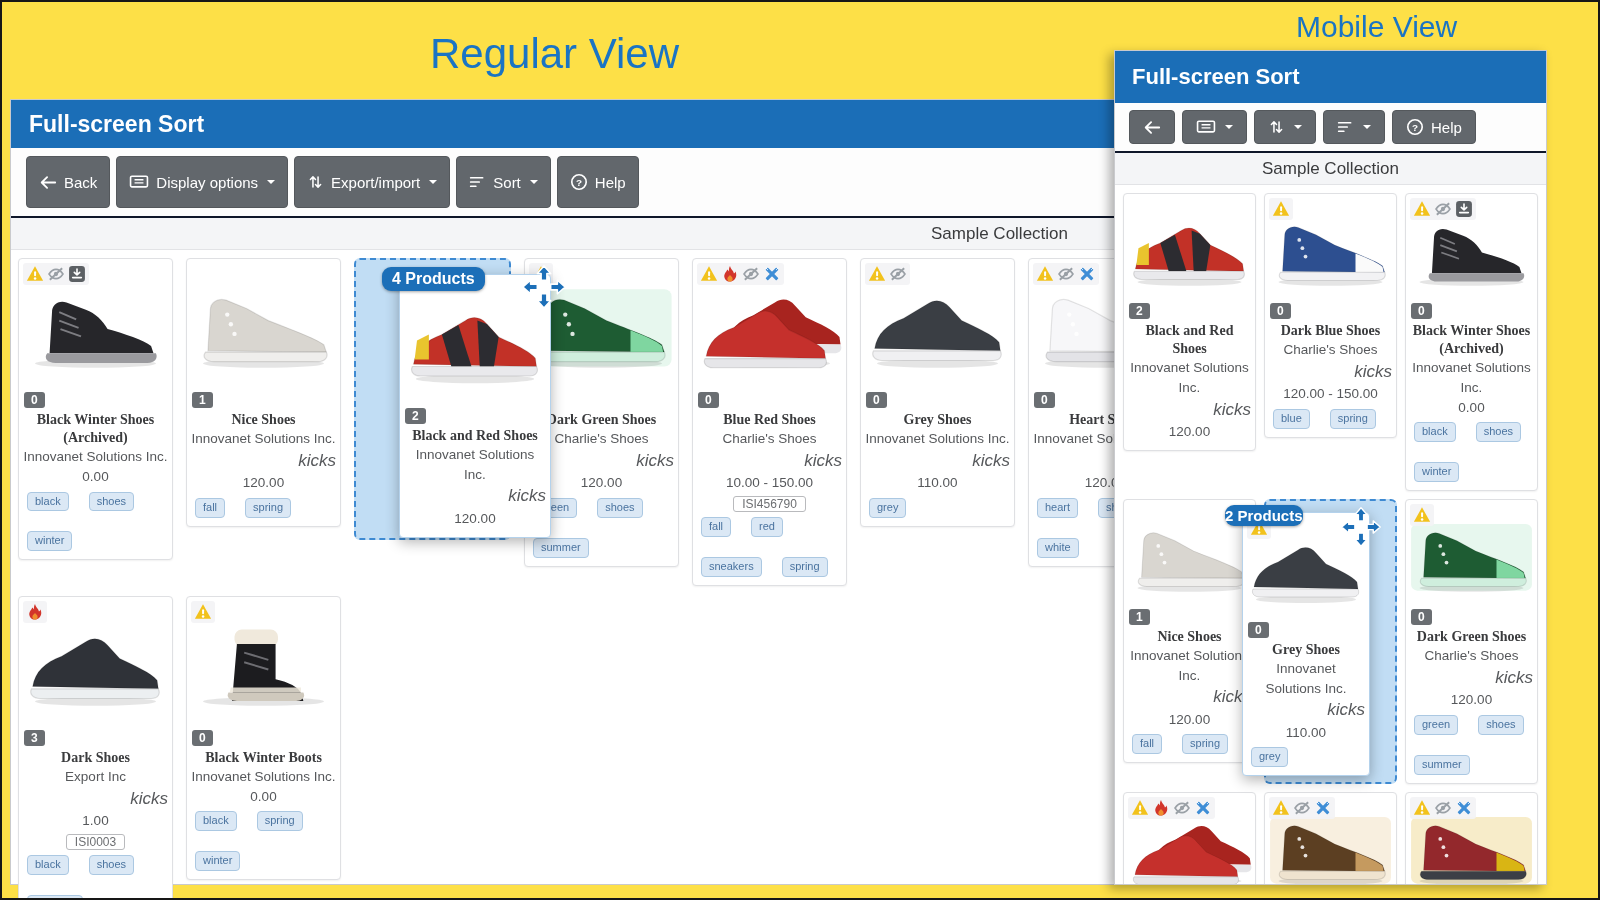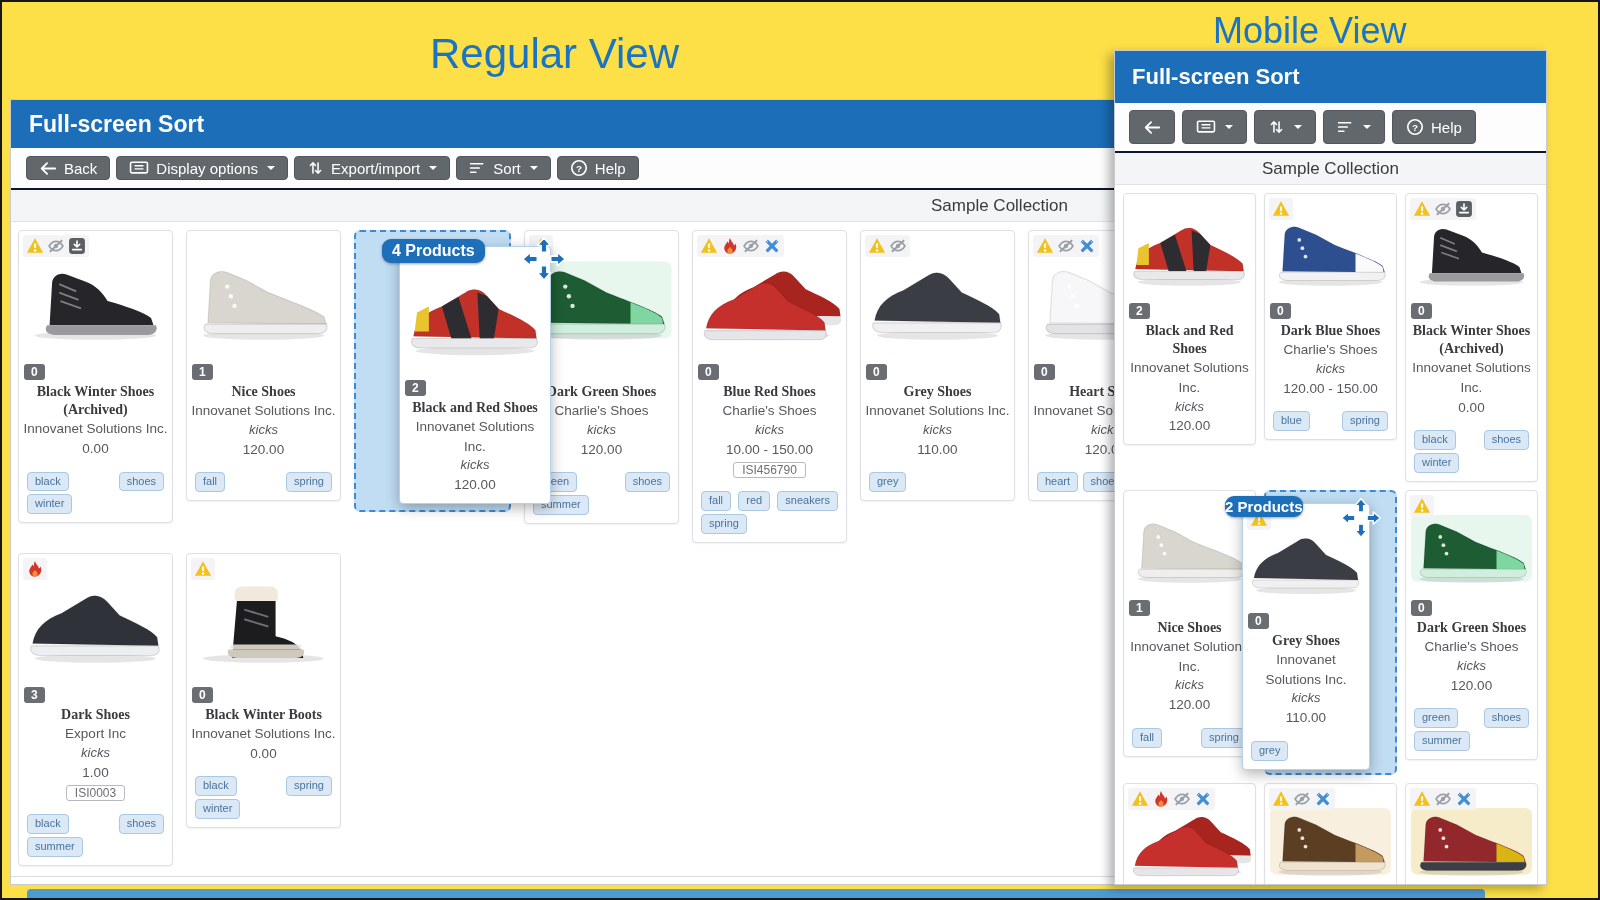--- a/index.html
+++ b/index.html
@@ -2,36 +2,36 @@
 <html><head>
 <meta charset="utf-8">
 <style>
   * { margin:0; padding:0; box-sizing:border-box; }
   body { background:#fff; font-family:"Liberation Sans", sans-serif; }
   .frame { position:relative; width:1600px; height:900px; background:#fde047;
            border:2px solid #161616; overflow:hidden; }
 
   .view-title { position:absolute; color:#1a74c4; font-weight:400; }
   .view-title.regular { left:428px; top:28px; font-size:42px; }
-  .view-title.mobile  { left:1211px; top:8px;  font-size:36px; }
+  .view-title.mobile  { left:1294px; top:8px;  font-size:30px; }
 
   
   .panel { position:absolute; background:#fff; border:1px solid #c9cacd; }
   .panel.regular { left:8px; top:97px; width:1492px; height:786px; z-index:1; }
   .panel.mobile  { left:1112px; top:48px; width:433px; height:835px; z-index:10;
                    box-shadow:-5px 4px 10px rgba(0,0,0,0.30);
                    display:flex; flex-direction:column; overflow:hidden; }
 
   .panel-header { background:#1b6eb7; color:#fff; font-weight:700; }
   .regular .panel-header { height:48px; line-height:48px; font-size:23px; padding-left:18px; }
   .mobile  .panel-header { height:52px; line-height:52px; font-size:22px; padding-left:17px; flex:0 0 52px; }
 
   .toolbar { display:flex; gap:6px; padding:8px 15px; background:#fdfdfd; }
   .mobile .toolbar { gap:7px; padding:7px 14px; }
-  .tbtn { display:inline-flex; align-items:center; gap:7px; height:24px; padding:0 12px;
+  .tbtn { display:inline-flex; align-items:center; gap:7px; height:52px; padding:0 12px;
           background:#62676c; border:1px solid #54585c; border-radius:4px;
           color:#fff; font-size:15px; cursor:pointer; white-space:nowrap; }
   .mobile .tbtn { height:34px; padding:0 13px; }
   .caret { width:0; height:0; border-left:4px solid transparent; border-right:4px solid transparent;
            border-top:4px solid #fff; margin-left:2px; }
   .tbtn svg { display:block; }
 
   .collection-bar { position:relative; height:34px; background:#f4f5f7;
                     border-top:2px solid #0f172a; border-bottom:1px solid #e2e3e6; }
   .collection-bar span { font-size:17px; color:#3a3b3d; line-height:32px; }
@@ -62,24 +62,24 @@
               background:rgba(243,243,245,0.92); padding:2px 3px; border-radius:3px; z-index:3; }
   .icon-row .ic { width:18px; height:18px; display:block; }
 
   .num-badge { position:absolute; left:5px; bottom:-9px; z-index:2;
                background:#6a6e72; color:#fff; font-size:12px; font-weight:700;
                padding:1px 7px; border-radius:3px; box-shadow:0 0 0 2px rgba(255,255,255,0.9); }
 
   .info { text-align:center; padding:12px 4px 8px; }
   .p-name  { font-size:14px; font-weight:700; color:#3a3b3d; line-height:1.3;font-family:Liberation Serif, serif; }
   .p-vendor, .p-price { font-size:13.5px; color:#56585b; line-height:1.45; }
-  .p-type { font-size:13px; color:#56585b; font-style:italic; line-height:1.45; }
+  .p-type { font-size:17px; color:#56585b; font-style:italic; line-height:1.45;text-align:right; }
   .p-sku { display:inline-block; margin-top:3px; font-size:12px; color:#6d6f72;
            border:1px solid #b9babd; border-radius:3px; padding:0 8px; background:#fff; }
-  .tags { display:flex; flex-wrap:wrap; justify-content:space-between; gap:3px; margin-top:13px; padding:0 4px; }
+  .tags { display:flex; flex-wrap:wrap; justify-content:flex-start; gap:20px; margin-top:5px; padding:0 4px; }
   .tag { font-size:11px; color:#4a739f; background:#dbe8f5; border:1px solid #abc8e2;
          border-radius:4px; padding:1px 7px; line-height:1.45; }
 
   
   .dropzone { background:#c1ddf4; border:2px dashed #3e8ad2; border-radius:6px;
               position:relative; flex:0 0 auto; }
   .regular .dropzone { width:157px; height:282px; }
   .mobile  .dropzone { width:133px; height:285px; }
 
   .drag-wrap { position:absolute; z-index:30; }

